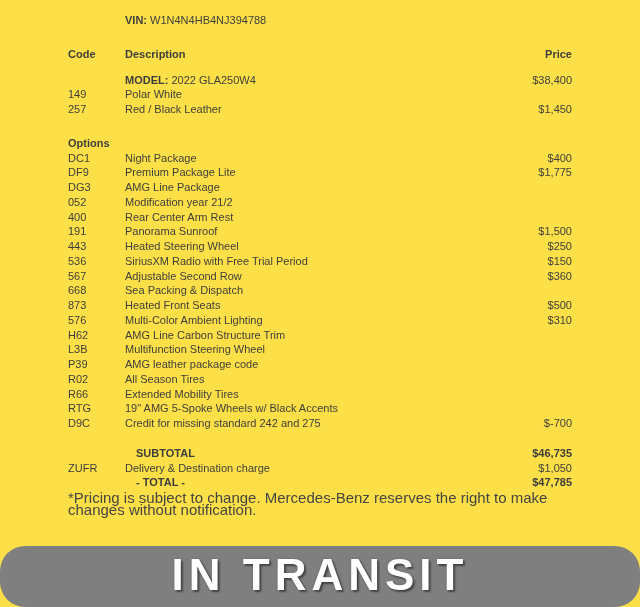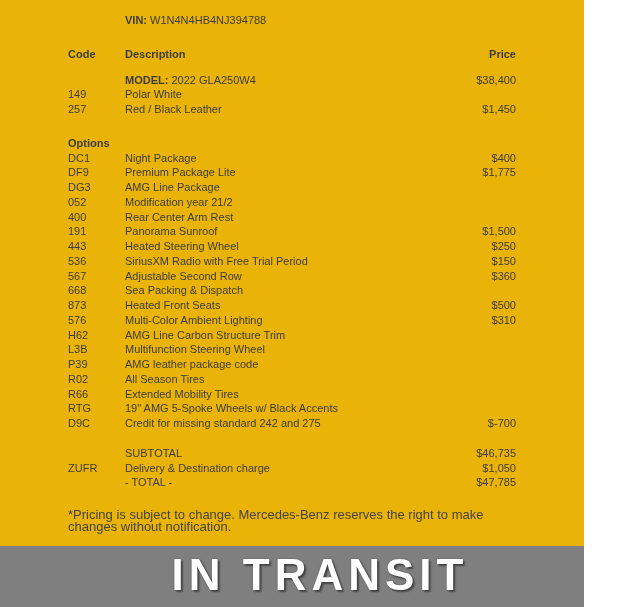--- a/index.html
+++ b/index.html
@@ -3,23 +3,23 @@
 <meta charset="utf-8">
 <style>
   html, body {
     margin: 0;
     padding: 0;
     background: #ffffff;
     font-family: "Liberation Sans", sans-serif;
   }
   .page {
     position: relative;
-    width: 584px;
+    width: 640px;
     height: 607px;
-    background: #eab308;
+    background: #fde047;
     overflow: hidden;
     color: #3d3d3d;
   }
   .doc {
     padding: 13px 68px 0 68px;
     font-size: 11px;
   }
   .vin-row {
     line-height: 15px;
   }
@@ -31,37 +31,38 @@
   .grid-row {
     display: grid;
     grid-template-columns: 57px 1fr 120px;
     line-height: 14.75px;
   }
   .col-price { text-align: right; }
   .section-0 { margin-top: 11px; }
   .section-1 { margin-top: 19px; }
   .section-2 { margin-top: 15px; }
   .options-header { font-weight: bold; line-height: 14.75px; }
-  .grid-row.bold { font-weight: normal; }
+  .grid-row.bold { font-weight: bold; gap: 11px; }
   .desc-bold { font-weight: bold; margin-top: 41px; }
   .footnote {
-    margin-top: 19px;
-    font-size: 13px;
+    margin-top: 2px;
+    font-size: 15px;
     line-height: 12px;
     color: #444444;
   }
   .banner {
     position: absolute;
     left: 0;
     top: 546px;
     width: 640px;
     height: 61px;
     display: flex;
     align-items: center;
     justify-content: center;
+    border-radius: 25px;
   }
   .banner-text {
     font-size: 44px;
     font-weight: bold;
     letter-spacing: 5px;
     text-shadow: 2px 2px 2px rgba(0,0,0,0.45), 0 0 2px rgba(0,0,0,0.3);
     line-height: 1;
     padding-bottom: 4px;
   }
 </style>

